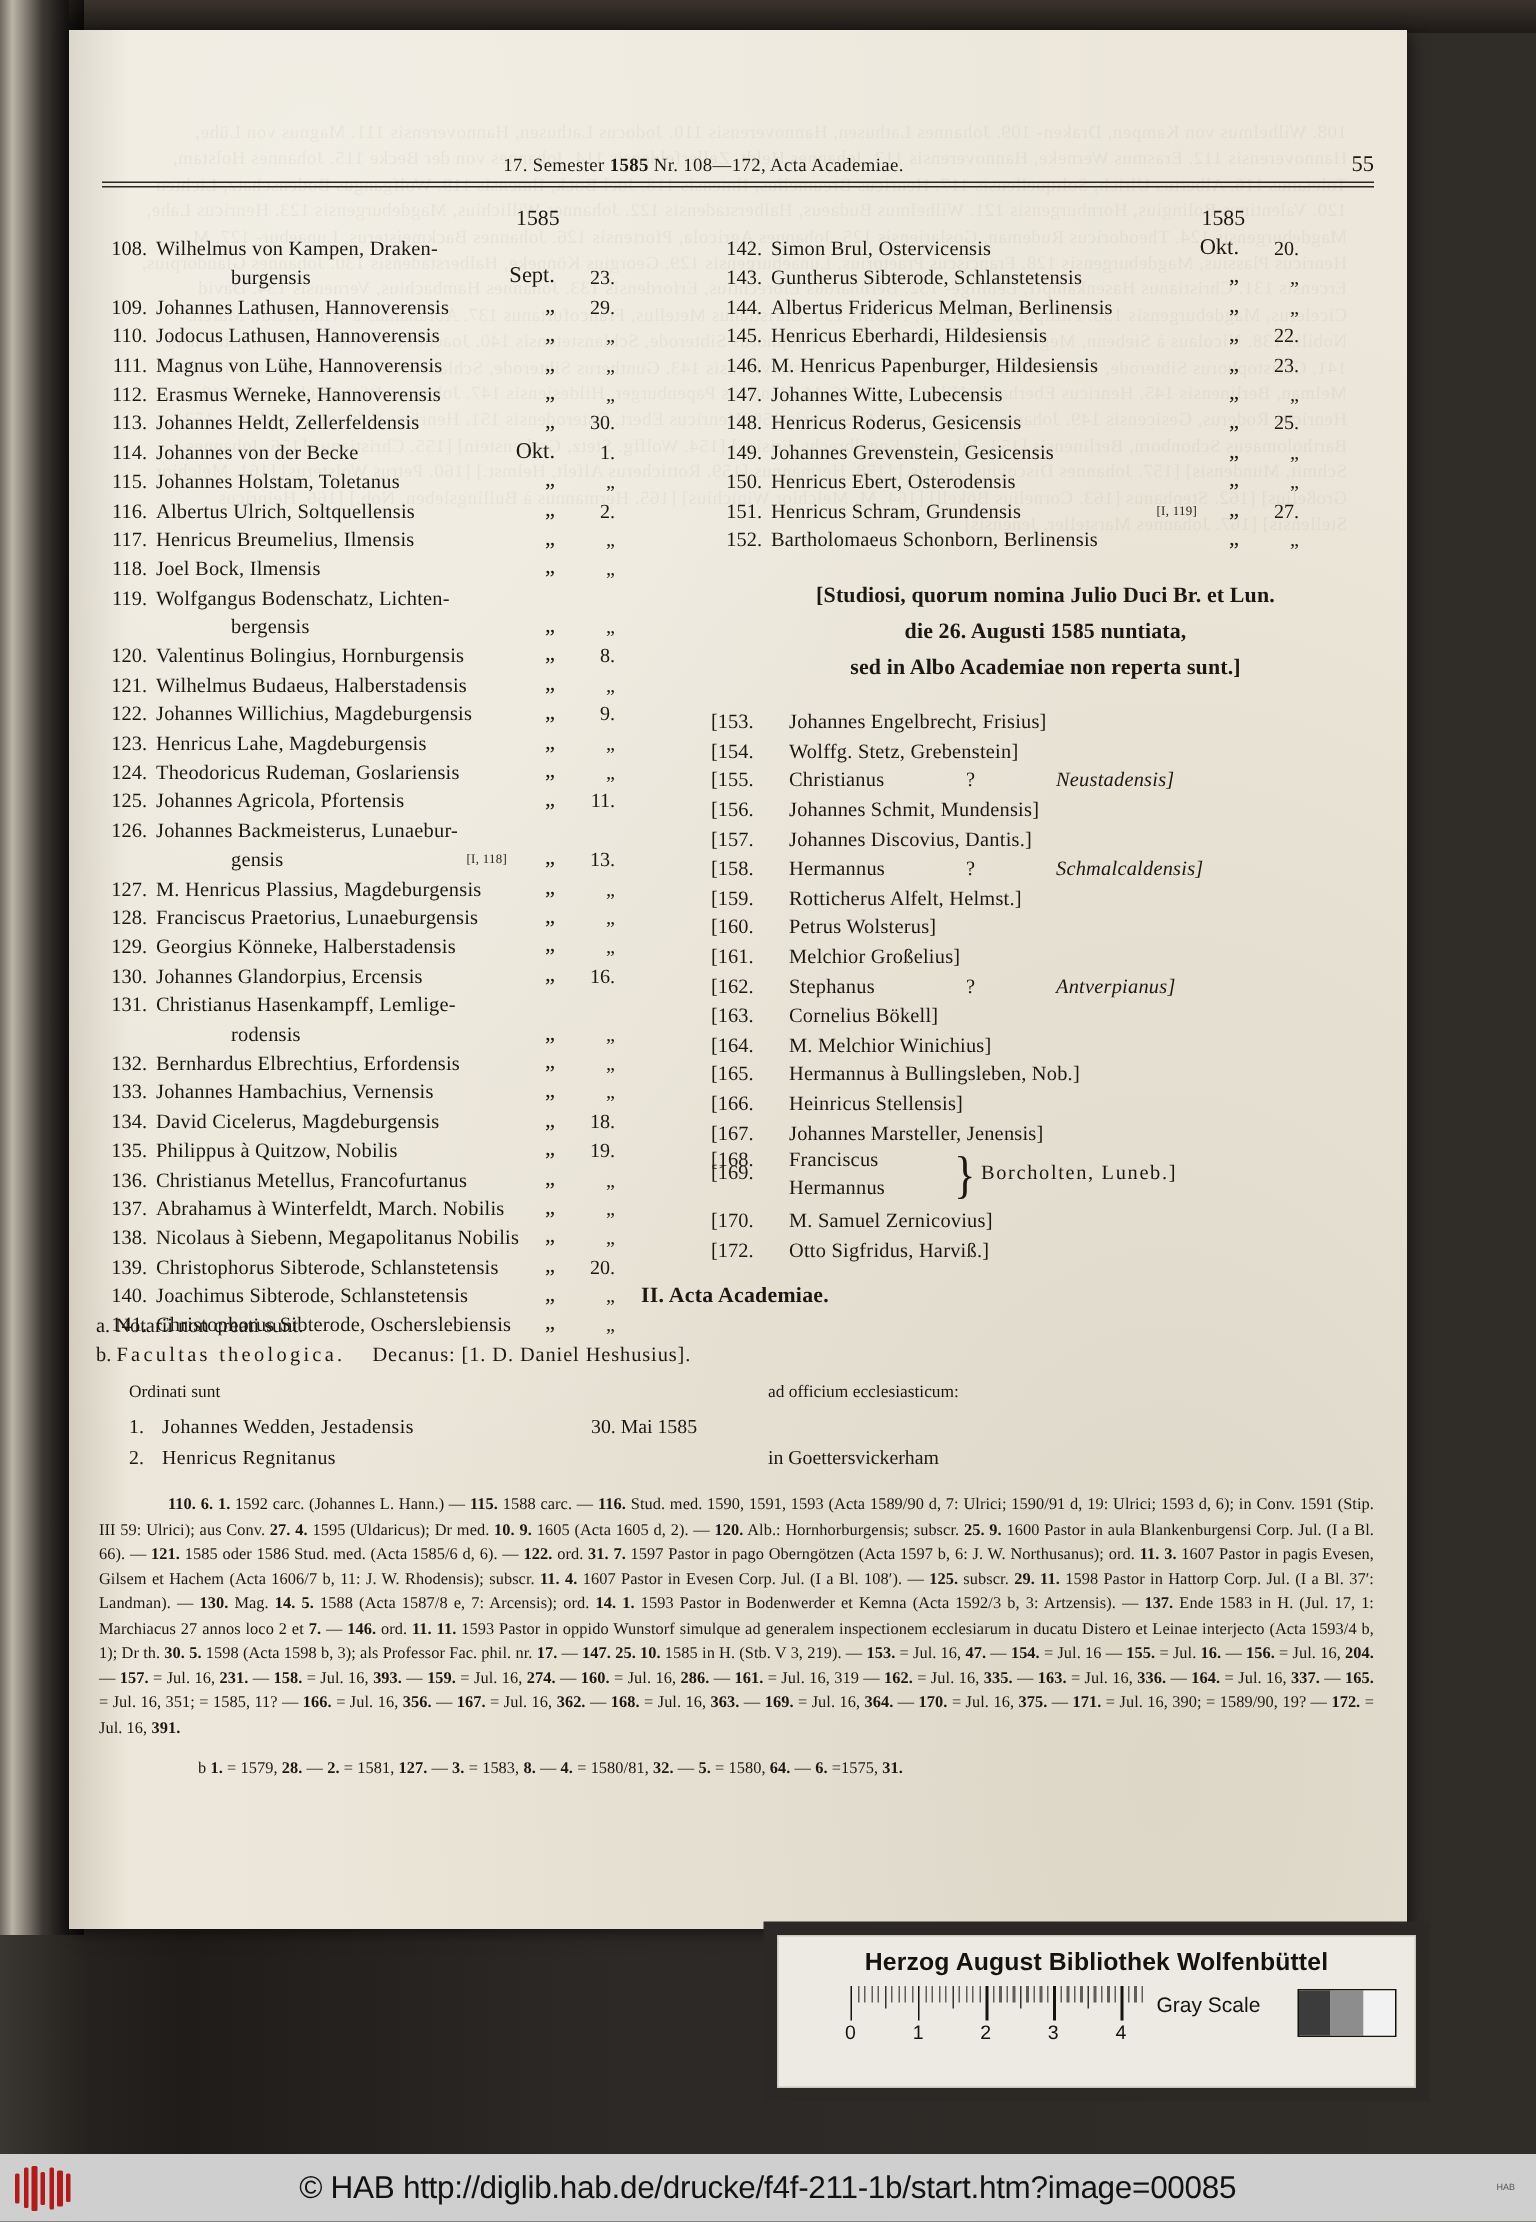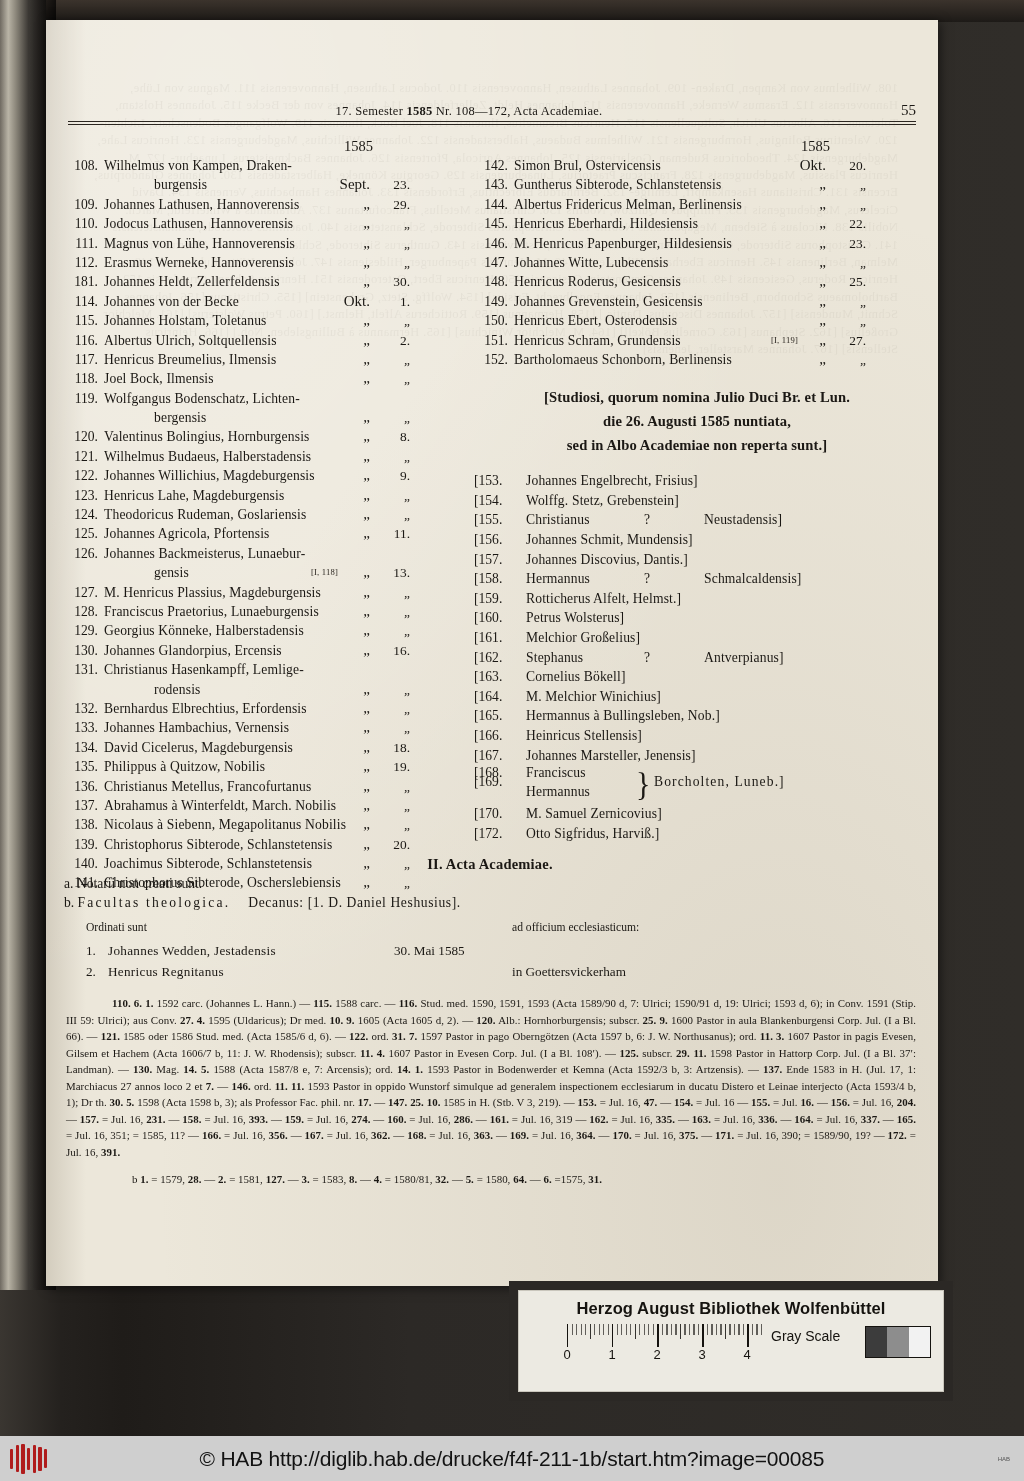--- a/index.html
+++ b/index.html
@@ -112,21 +112,21 @@
   }
   .studiosi div{white-space:nowrap;}
 
   .brlist{margin-top:14px;}
   .brentry{
     position:relative;height:19.6px;font-size:13.6px;line-height:19.6px;white-space:nowrap;
   }
   .brentry .bn{position:absolute;left:0;}
   .brentry .bt{position:absolute;left:52px;letter-spacing:.15px;}
   .brentry .bq{position:absolute;left:170px;}
-  .brentry .bc{position:absolute;left:230px;letter-spacing:.15px;}
+  .brentry .bc{position:absolute;left:230px;letter-spacing:.15px;font-style:italic;}
 
   
   .bracepair{position:relative;height:39px;}
   .bracepair .bn{position:absolute;left:0;font-size:13.6px;}
   .bracepair .bt{position:absolute;left:52px;font-size:13.6px;letter-spacing:.15px;}
   .bracepair .brace{
     position:absolute;left:162px;top:1px;font-size:30px;line-height:36px;
     transform:scaleY(1.15);
   }
   .bracepair .bshared{
@@ -263,21 +263,21 @@
               <span class="d1 ditto">„</span>
               <span class="d2 ditto">„</span>
             </div>
             <div class="entry">
               <span class="num">112.</span>
               <span class="txt">Erasmus Werneke, Hannoverensis</span>
               <span class="d1 ditto">„</span>
               <span class="d2 ditto">„</span>
             </div>
             <div class="entry">
-              <span class="num">181.</span>
+              <span class="num">113.</span>
               <span class="txt">Johannes Heldt, Zellerfeldensis</span>
               <span class="d1 ditto">„</span>
               <span class="d2">30.</span>
             </div>
             <div class="entry">
               <span class="num">114.</span>
               <span class="txt">Johannes von der Becke</span>
               <span class="d1">Okt.</span>
               <span class="d2">1.</span>
             </div>

